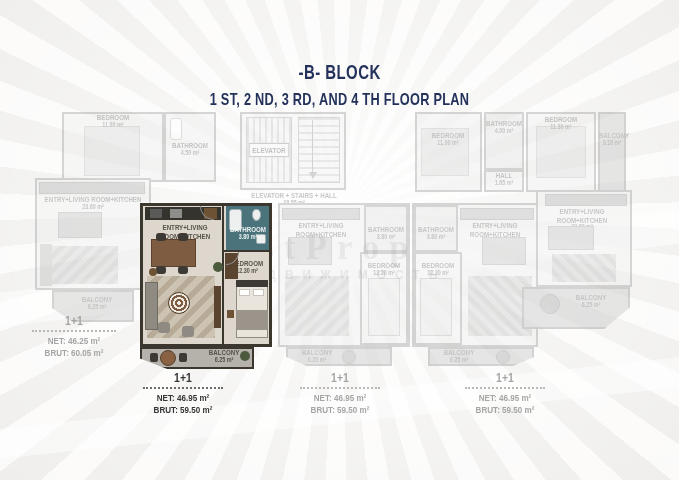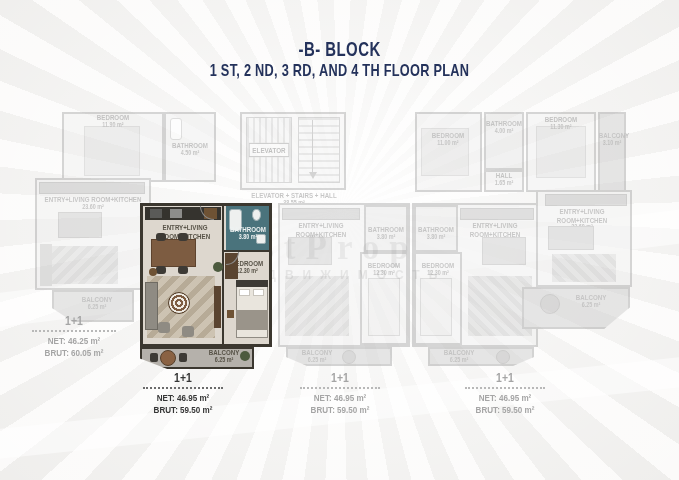--- a/index.html
+++ b/index.html
@@ -5,22 +5,22 @@
   html,body{margin:0;padding:0;}
   body{width:679px;height:480px;overflow:hidden;font-family:"Liberation Sans",sans-serif;}
   .stage{position:relative;width:679px;height:480px;background:#fff;}
   .rays{position:absolute;inset:0;
     background:repeating-conic-gradient(from -6deg at 50% 44%, #eeedeb 0deg 4.5deg, #fbfaf9 4.5deg 9deg);}
   .rays::after{content:"";position:absolute;inset:0;
     background:radial-gradient(ellipse at 50% 46%, rgba(255,255,255,.95) 0%, rgba(255,255,255,.45) 52%, rgba(255,255,255,.05) 100%);}
   .band{position:absolute;background:rgba(255,255,255,.5);pointer-events:none;}
 
   .title{position:absolute;top:40px;left:0;right:0;text-align:center;color:#24325b;font-weight:bold;}
-  .title .l1{font-size:17px;letter-spacing:.5px;}
-  .title .l2{font-size:14.5px;letter-spacing:.3px;margin-top:2px;text-align:center;}
+  .title .l1{font-size:17px;letter-spacing:.5px;margin-top:23px;}
+  .title .l2{font-size:14.5px;letter-spacing:.3px;margin-top:8px;text-align:center;}
   .cond{display:inline-block;transform:scale(.88,1.18);transform-origin:center;}
 
   .faded{position:absolute;inset:0;opacity:.42;filter:grayscale(1);}
 
   .room{position:absolute;background:#f0eeeb;border:2px solid #a2a09d;box-sizing:border-box;}
   .room-label{position:absolute;text-align:center;font-weight:bold;color:#7e7c78;font-size:6.5px;line-height:1.25;}
   .room-label .nm{display:block;transform:scale(.95,1.1);}
   .room-label .ar{display:block;font-size:6px;transform:scale(.9,1.05);}
   .room-label.hl{color:#575247;}
   .fu{position:absolute;box-sizing:border-box;}

